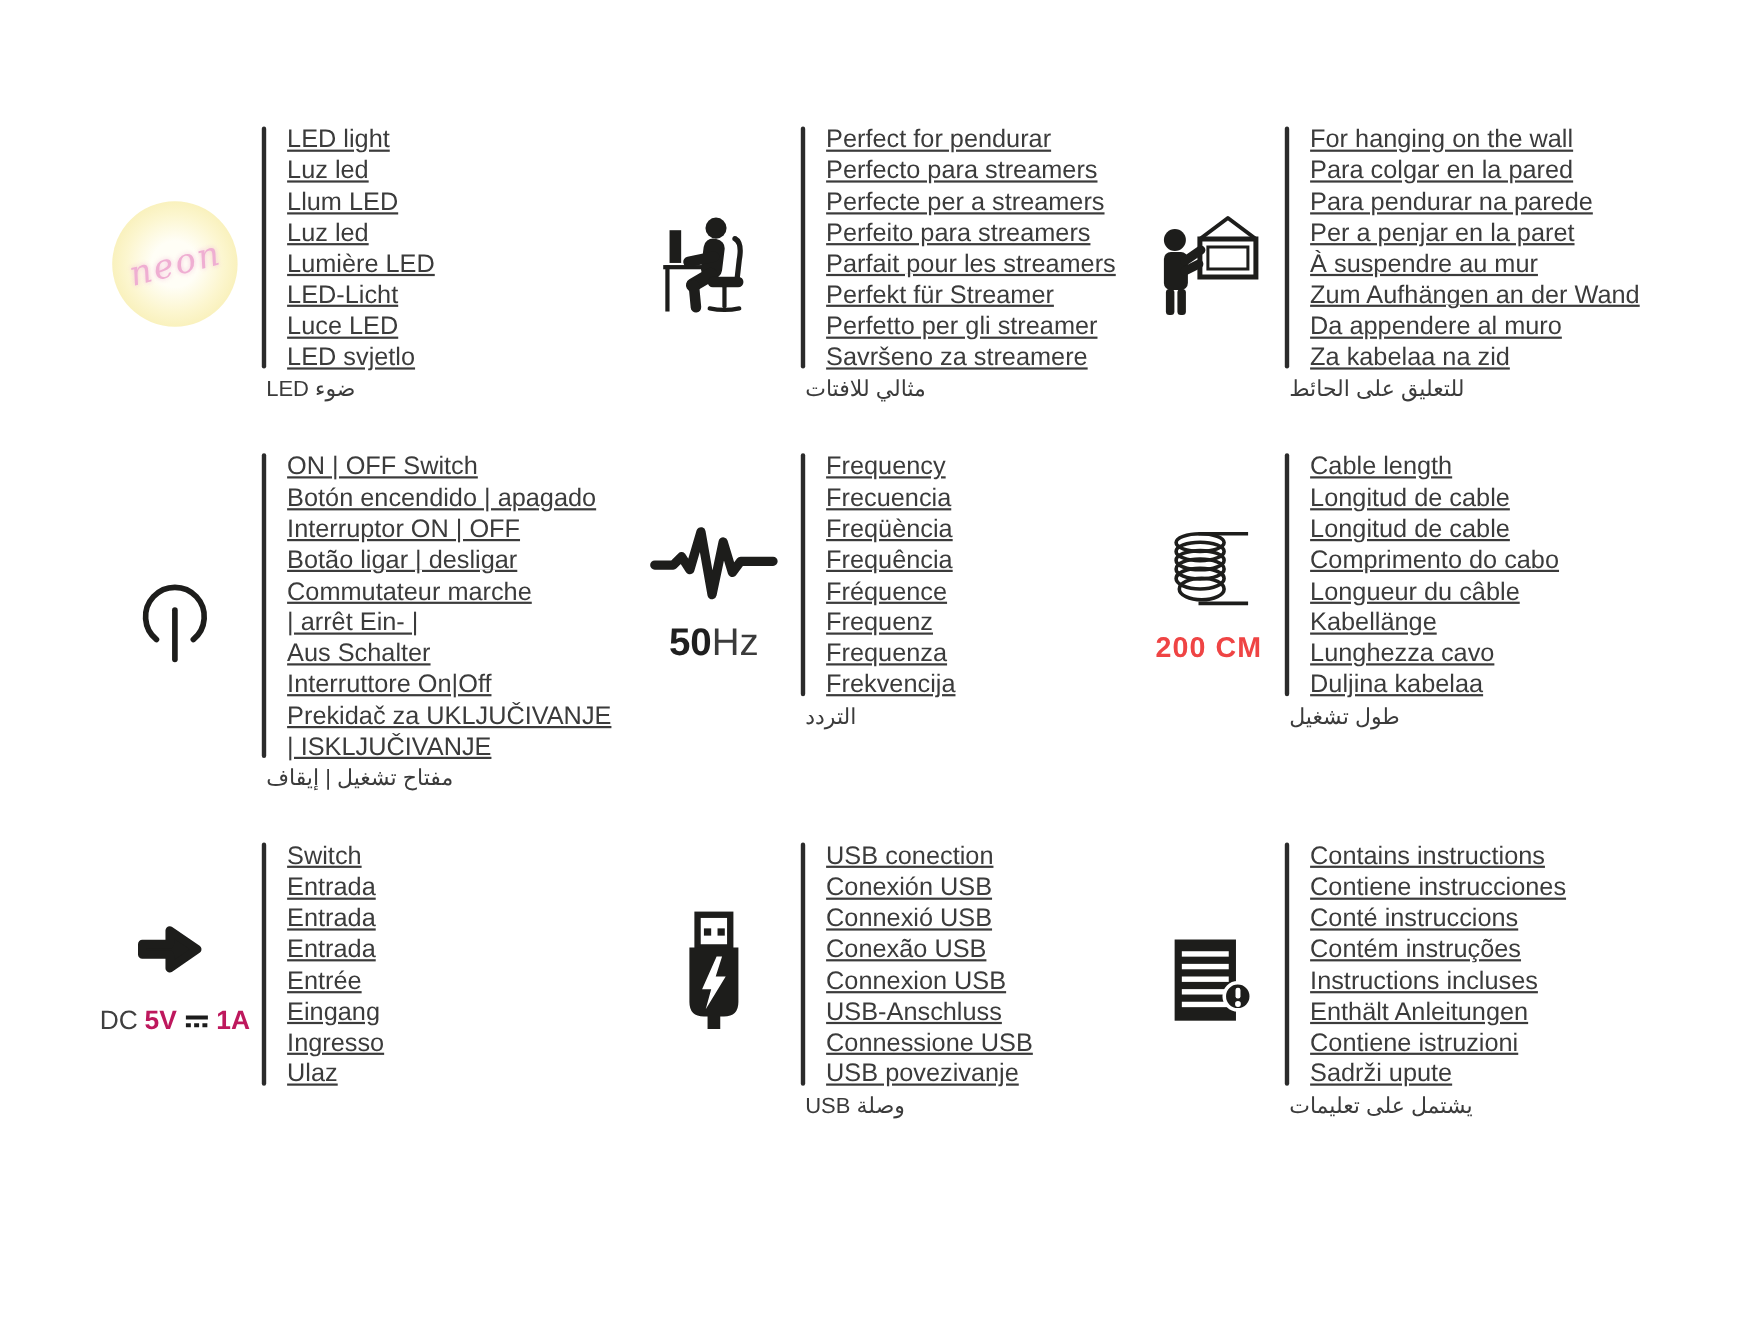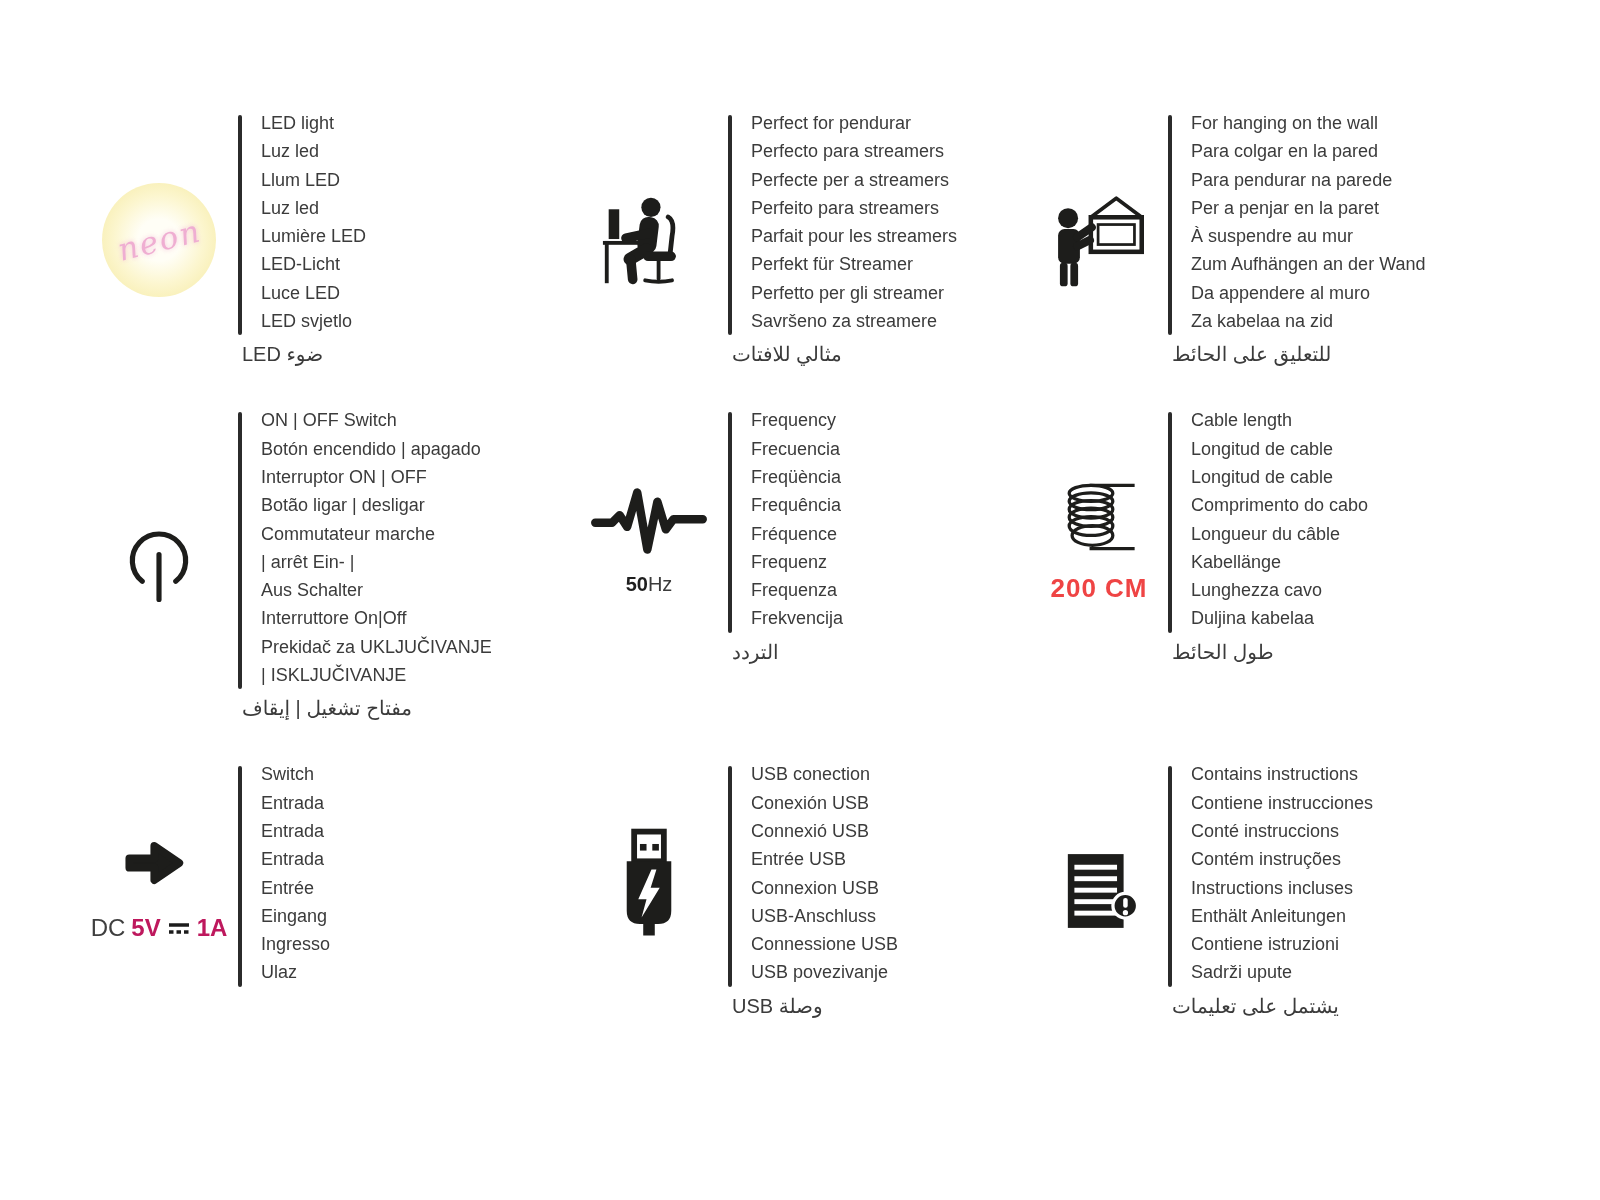--- a/index.html
+++ b/index.html
@@ -14,30 +14,30 @@
     box-sizing:border-box;
   }
   .cell{display:flex;align-items:center;align-self:start;}
   .icon-zone{flex:none;display:flex;flex-direction:column;align-items:center;justify-content:center;}
   .cell.c1 .icon-zone{width:158px;}
   .cell.c2 .icon-zone{width:158px;}
   .cell.c3 .icon-zone{width:138px;}
   .body{display:flex;flex-direction:column;min-width:0;}
   .row{display:flex;align-items:stretch;}
   .divider{flex:none;width:4px;background:#2b2b2b;border-radius:2px;margin:3px 0;}
-  .lines{padding-left:19px;font-size:18px;line-height:1.23;white-space:nowrap;}
+  .lines{padding-left:19px;font-size:23px;line-height:1.23;white-space:nowrap;text-decoration:underline;}
   .lines .line{height:28.3px;}
   .arabic{font-size:20px;line-height:1.3;direction:rtl;text-align:left;padding-top:3px;padding-left:4px;min-height:10px;white-space:nowrap;}
   .icon-svg{display:block;}
   .neon-circle{width:114px;height:114px;border-radius:50%;
     background:radial-gradient(circle,#fffef6 26%,#fcf6cf 55%,#f8efb5 78%,#fbf5d8 90%,rgba(251,245,216,0) 100%);
     display:flex;align-items:center;justify-content:center;}
   .neon-word{font-family:"DejaVu Serif",serif;font-style:italic;font-size:31px;color:#efaed2;
     transform:rotate(-14deg);letter-spacing:2px;text-shadow:0 0 5px rgba(240,174,210,.75);}
-  .caption-freq{margin-top:10px;font-size:20px;color:#3b3b3b;}
+  .caption-freq{margin-top:10px;font-size:35px;color:#3b3b3b;}
   .caption-freq .num{font-weight:bold;color:#1f1f1f;}
   .caption-cable{margin-top:8px;font-size:26px;font-weight:bold;color:#ef4444;letter-spacing:1px;white-space:nowrap;}
   .caption-input{margin-top:12px;font-size:24px;color:#3f3f3f;display:flex;align-items:center;gap:6px;white-space:nowrap;}
   .caption-input .bold{font-weight:bold;color:#be185d;}
 </style>
 </head>
 <body>
 
 <div class="canvas">
   <div class="grid">
@@ -216,21 +216,21 @@
               <div class="line">Cable length</div>
               <div class="line">Longitud de cable</div>
               <div class="line">Longitud de cable</div>
               <div class="line">Comprimento do cabo</div>
               <div class="line">Longueur du câble</div>
               <div class="line">Kabellänge</div>
               <div class="line">Lunghezza cavo</div>
               <div class="line">Duljina kabelaa</div>
             </div>
         </div>
-        <div class="arabic">طول الحائط</div>
+        <div class="arabic">طول تشغيل</div>
       </div>
     </div>
 
     <div class="cell c1">
       <div class="icon-zone">
         <svg class="icon-svg" width="78" height="78" viewBox="0 0 100 100">
           <path d="M12,44 H44 V28 L76,50 L44,72 V56 H12 Z" fill="#1d1d1b" stroke="#1d1d1b" stroke-width="10" stroke-linejoin="round" stroke-linecap="round"></path>
         </svg>
         <div class="caption-input">
           <span>DC</span>
@@ -270,21 +270,21 @@
           <path d="M38,54 L22,90 H32 L26,112 L48,76 H37 L44,54 Z" fill="#ffffff"></path>
         </svg>
       </div>
       <div class="body">
         <div class="row">
           <div class="divider"></div>
           <div class="lines">
               <div class="line">USB conection</div>
               <div class="line">Conexión USB</div>
               <div class="line">Connexió USB</div>
-              <div class="line">Entrée USB</div>
+              <div class="line">Conexão USB</div>
               <div class="line">Connexion USB</div>
               <div class="line">USB-Anschluss</div>
               <div class="line">Connessione USB</div>
               <div class="line">USB povezivanje</div>
             </div>
         </div>
         <div class="arabic">وصلة USB</div>
       </div>
     </div>
 

